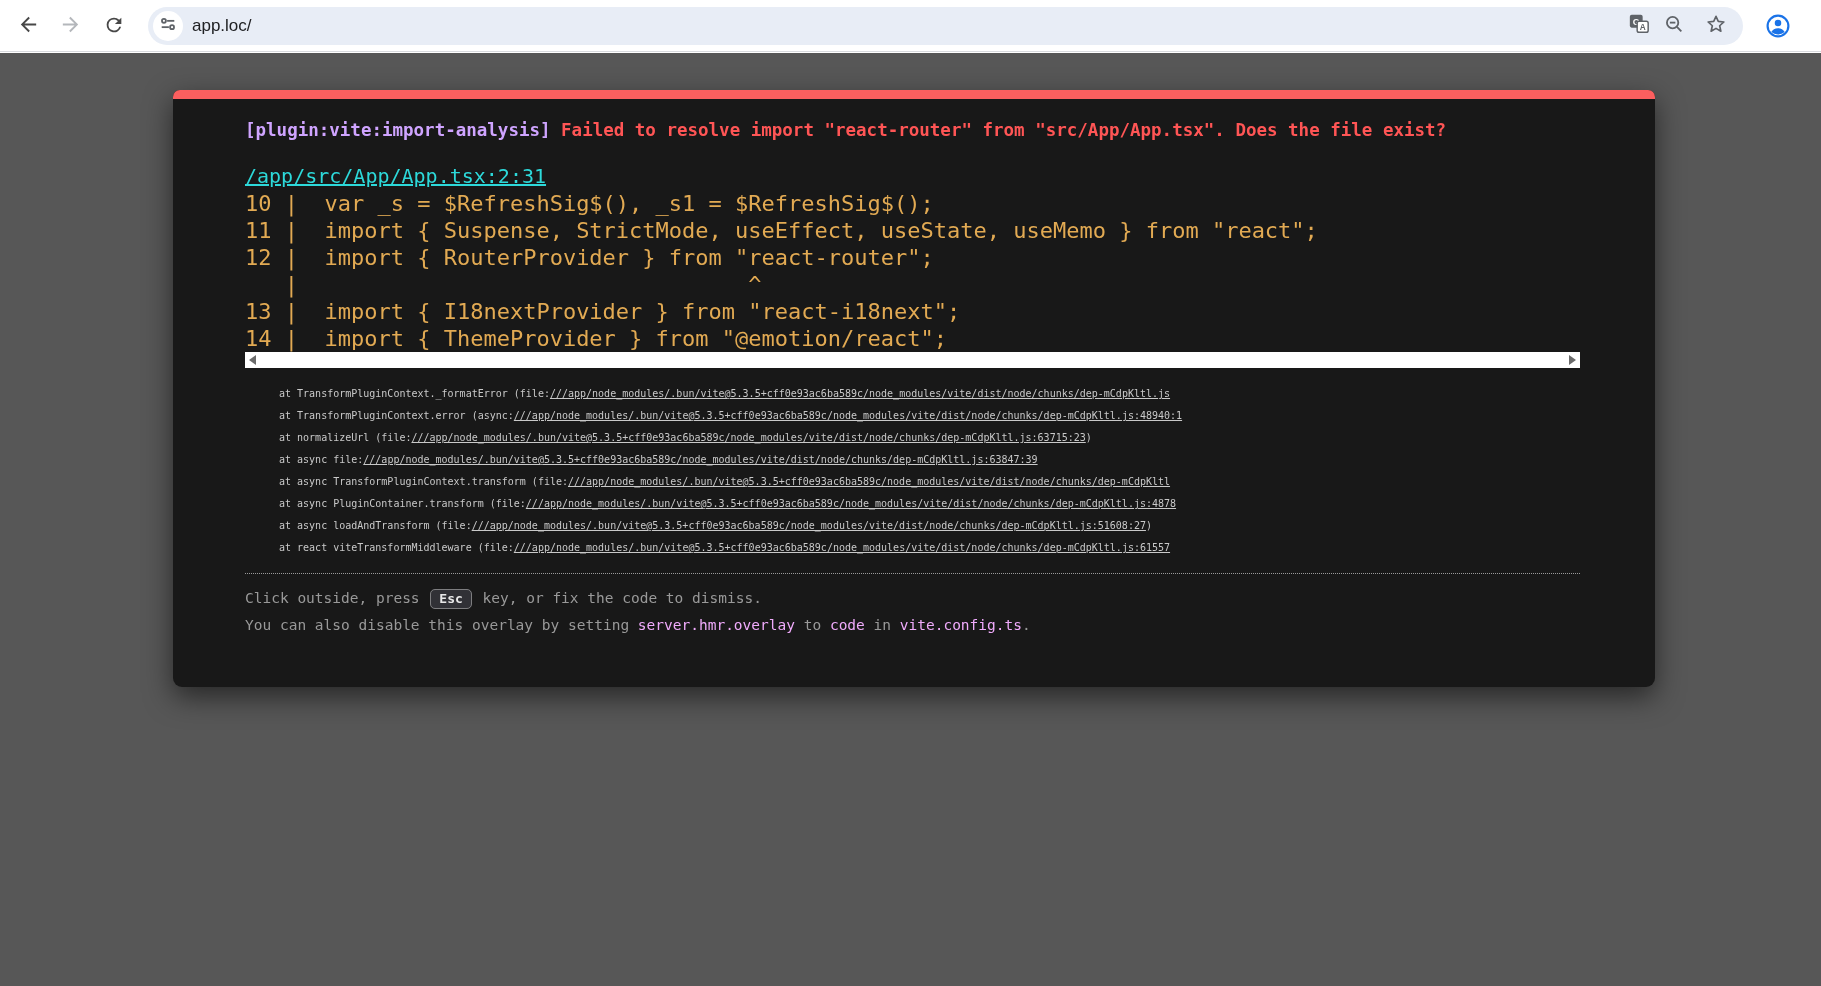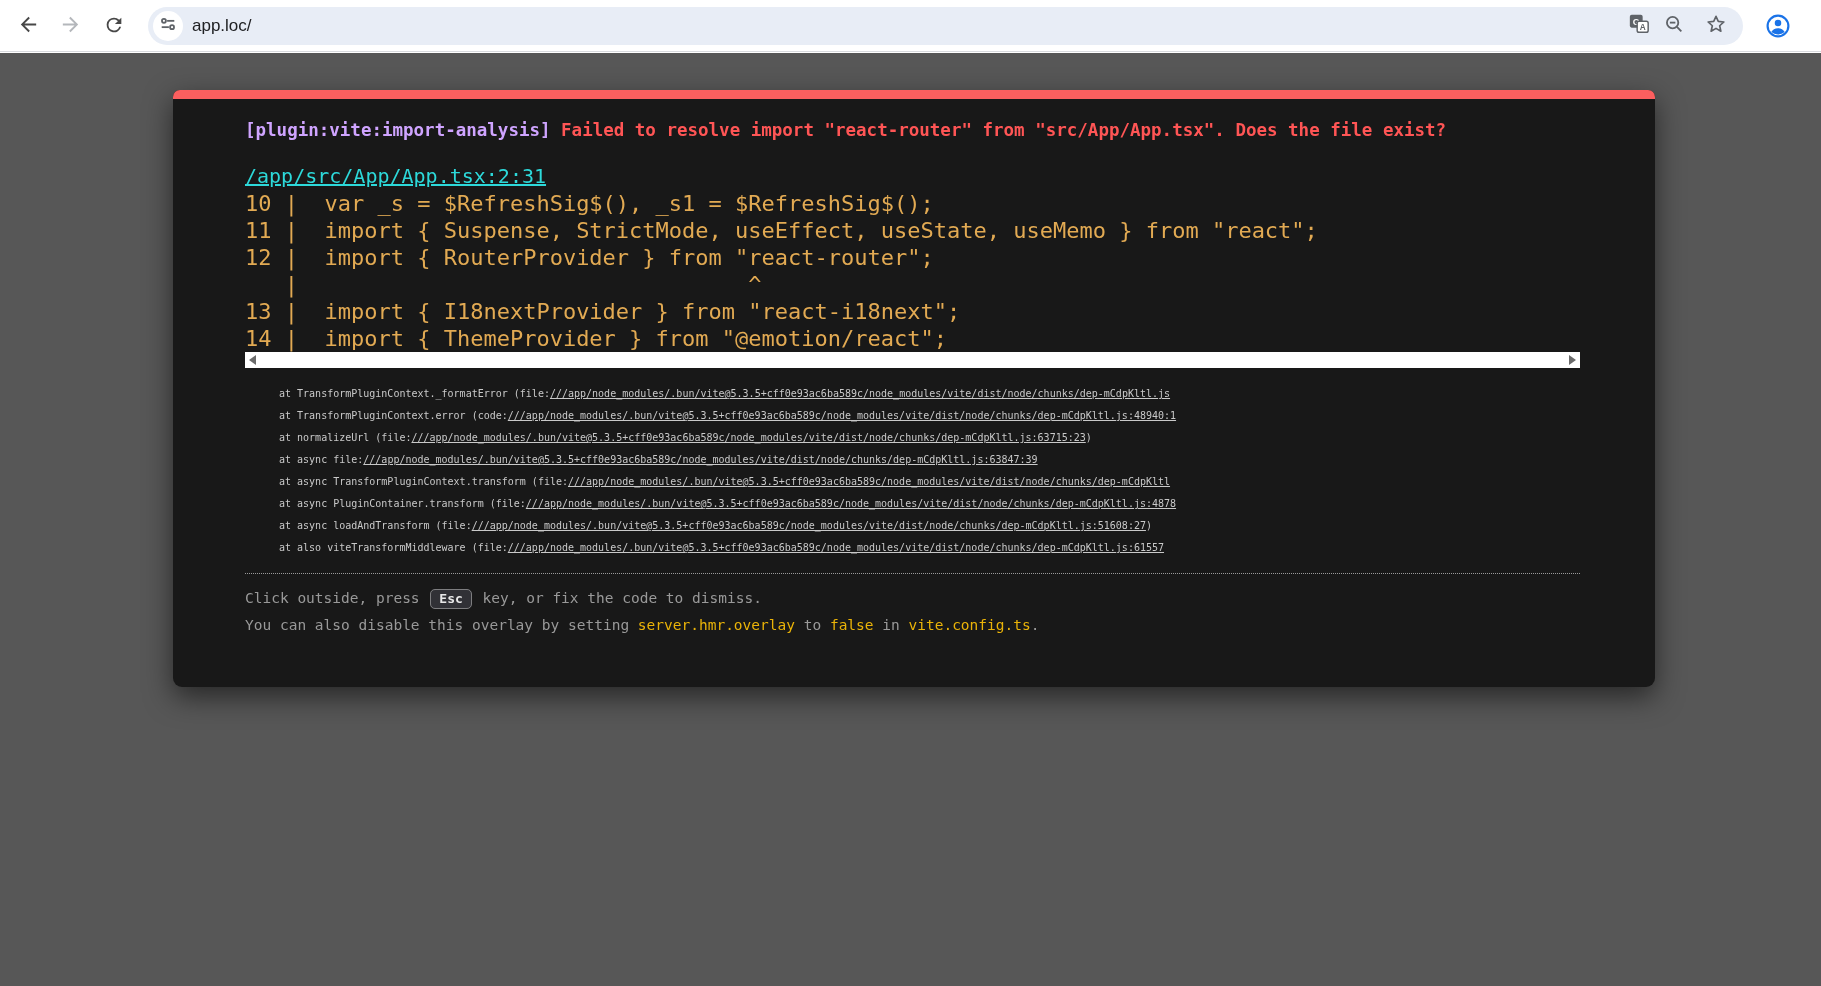--- a/index.html
+++ b/index.html
@@ -96,21 +96,21 @@
   .divider { margin-top: 14px; border-top: 1px dotted #9a9a9a; width: 1335px; }
 
   .tip { margin-top: 13px; color: #999999; font-size: 14.5px; line-height: 22px; white-space: pre; }
   .tip kbd {
     font-family: "DejaVu Sans Mono", "Liberation Mono", monospace;
     background: #313136; border: 1px solid #7d7d7f; border-radius: 5px;
     padding: 1px 8px 2px; font-size: 13px; font-weight: bold; color: #e8e8e8;
     margin: 0 2px;
   }
   .tip2 { margin-top: 4px; color: #999999; font-size: 14.5px; line-height: 22px; white-space: pre; }
-  .code-hint { color: #eab308; }
+  .code-hint { color: #f0abfc; }
 </style>
 </head>
 <body>
 
 <div class="screen">
 
   <div class="toolbar">
     <button class="nav-btn btn-back">
       <span>
         <svg width="23" height="23" viewBox="0 0 24 24">
@@ -202,31 +202,31 @@
 13 |  import { I18nextProvider } from "react-i18next";
 14 |  import { ThemeProvider } from "@emotion/react";</pre>
 
         <div class="h-scrollbar">
           <span class="sb-arrow sb-left"></span>
           <span class="sb-arrow sb-right"></span>
         </div>
 
         <div class="stack">
           <div class="stack-line"><span>at TransformPluginContext._formatError (file:</span><span class="stack-link">///app/node_modules/.bun/vite@5.3.5+cff0e93ac6ba589c/node_modules/vite/dist/node/chunks/dep-mCdpKltl.js</span><span></span></div>
-          <div class="stack-line"><span>at TransformPluginContext.error (code:</span><span class="stack-link">///app/node_modules/.bun/vite@5.3.5+cff0e93ac6ba589c/node_modules/vite/dist/node/chunks/dep-mCdpKltl.js:48940:1</span><span></span></div>
+          <div class="stack-line"><span>at TransformPluginContext.error (async:</span><span class="stack-link">///app/node_modules/.bun/vite@5.3.5+cff0e93ac6ba589c/node_modules/vite/dist/node/chunks/dep-mCdpKltl.js:48940:1</span><span></span></div>
           <div class="stack-line"><span>at normalizeUrl (file:</span><span class="stack-link">///app/node_modules/.bun/vite@5.3.5+cff0e93ac6ba589c/node_modules/vite/dist/node/chunks/dep-mCdpKltl.js:63715:23</span><span>)</span></div>
           <div class="stack-line"><span>at async file:</span><span class="stack-link">///app/node_modules/.bun/vite@5.3.5+cff0e93ac6ba589c/node_modules/vite/dist/node/chunks/dep-mCdpKltl.js:63847:39</span><span></span></div>
           <div class="stack-line"><span>at async TransformPluginContext.transform (file:</span><span class="stack-link">///app/node_modules/.bun/vite@5.3.5+cff0e93ac6ba589c/node_modules/vite/dist/node/chunks/dep-mCdpKltl</span><span></span></div>
           <div class="stack-line"><span>at async PluginContainer.transform (file:</span><span class="stack-link">///app/node_modules/.bun/vite@5.3.5+cff0e93ac6ba589c/node_modules/vite/dist/node/chunks/dep-mCdpKltl.js:4878</span><span></span></div>
           <div class="stack-line"><span>at async loadAndTransform (file:</span><span class="stack-link">///app/node_modules/.bun/vite@5.3.5+cff0e93ac6ba589c/node_modules/vite/dist/node/chunks/dep-mCdpKltl.js:51608:27</span><span>)</span></div>
-          <div class="stack-line"><span>at also viteTransformMiddleware (file:</span><span class="stack-link">///app/node_modules/.bun/vite@5.3.5+cff0e93ac6ba589c/node_modules/vite/dist/node/chunks/dep-mCdpKltl.js:61557</span><span></span></div>
+          <div class="stack-line"><span>at react viteTransformMiddleware (file:</span><span class="stack-link">///app/node_modules/.bun/vite@5.3.5+cff0e93ac6ba589c/node_modules/vite/dist/node/chunks/dep-mCdpKltl.js:61557</span><span></span></div>
         </div>
 
         <div class="divider"></div>
 
         <div class="tip"><span>Click outside, press </span><kbd>Esc</kbd><span> key, or fix the code to dismiss.</span></div>
 
-        <div class="tip2"><span>You can also disable this overlay by setting </span><span class="code-hint">server.hmr.overlay</span><span> to </span><span class="code-hint">false</span><span> in </span><span class="code-hint">vite.config.ts</span><span>.</span></div>
+        <div class="tip2"><span>You can also disable this overlay by setting </span><span class="code-hint">server.hmr.overlay</span><span> to </span><span class="code-hint">code</span><span> in </span><span class="code-hint">vite.config.ts</span><span>.</span></div>
 
       </div>
     </div>
   </div>
 </div>
 
 </body></html>

